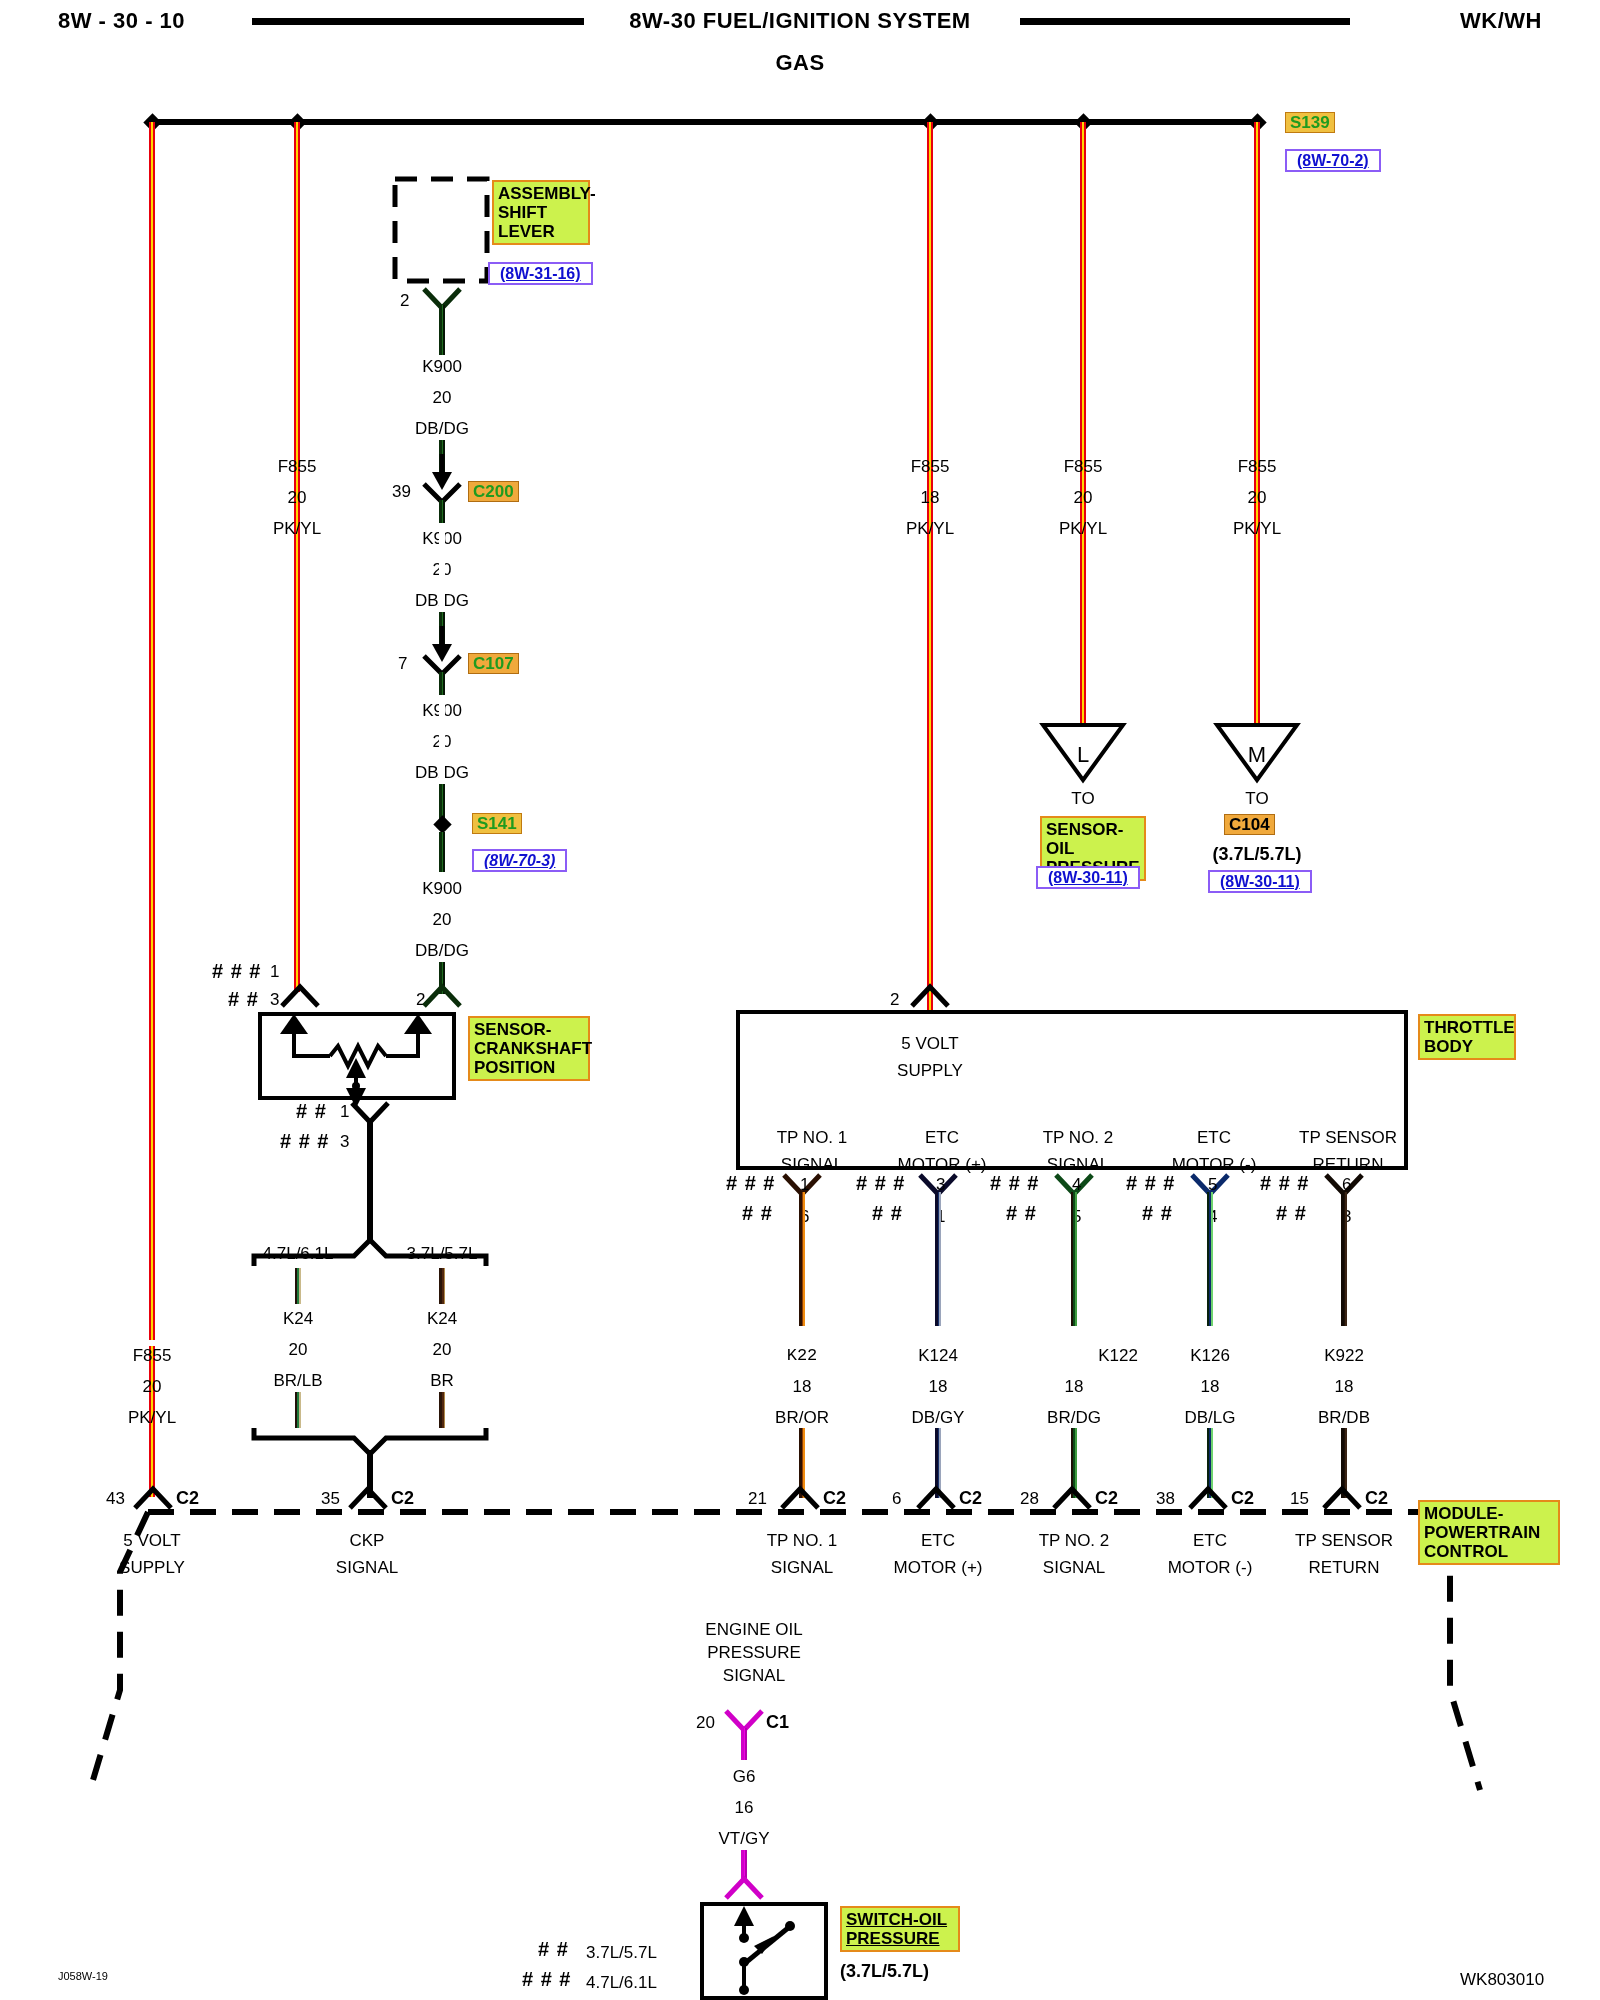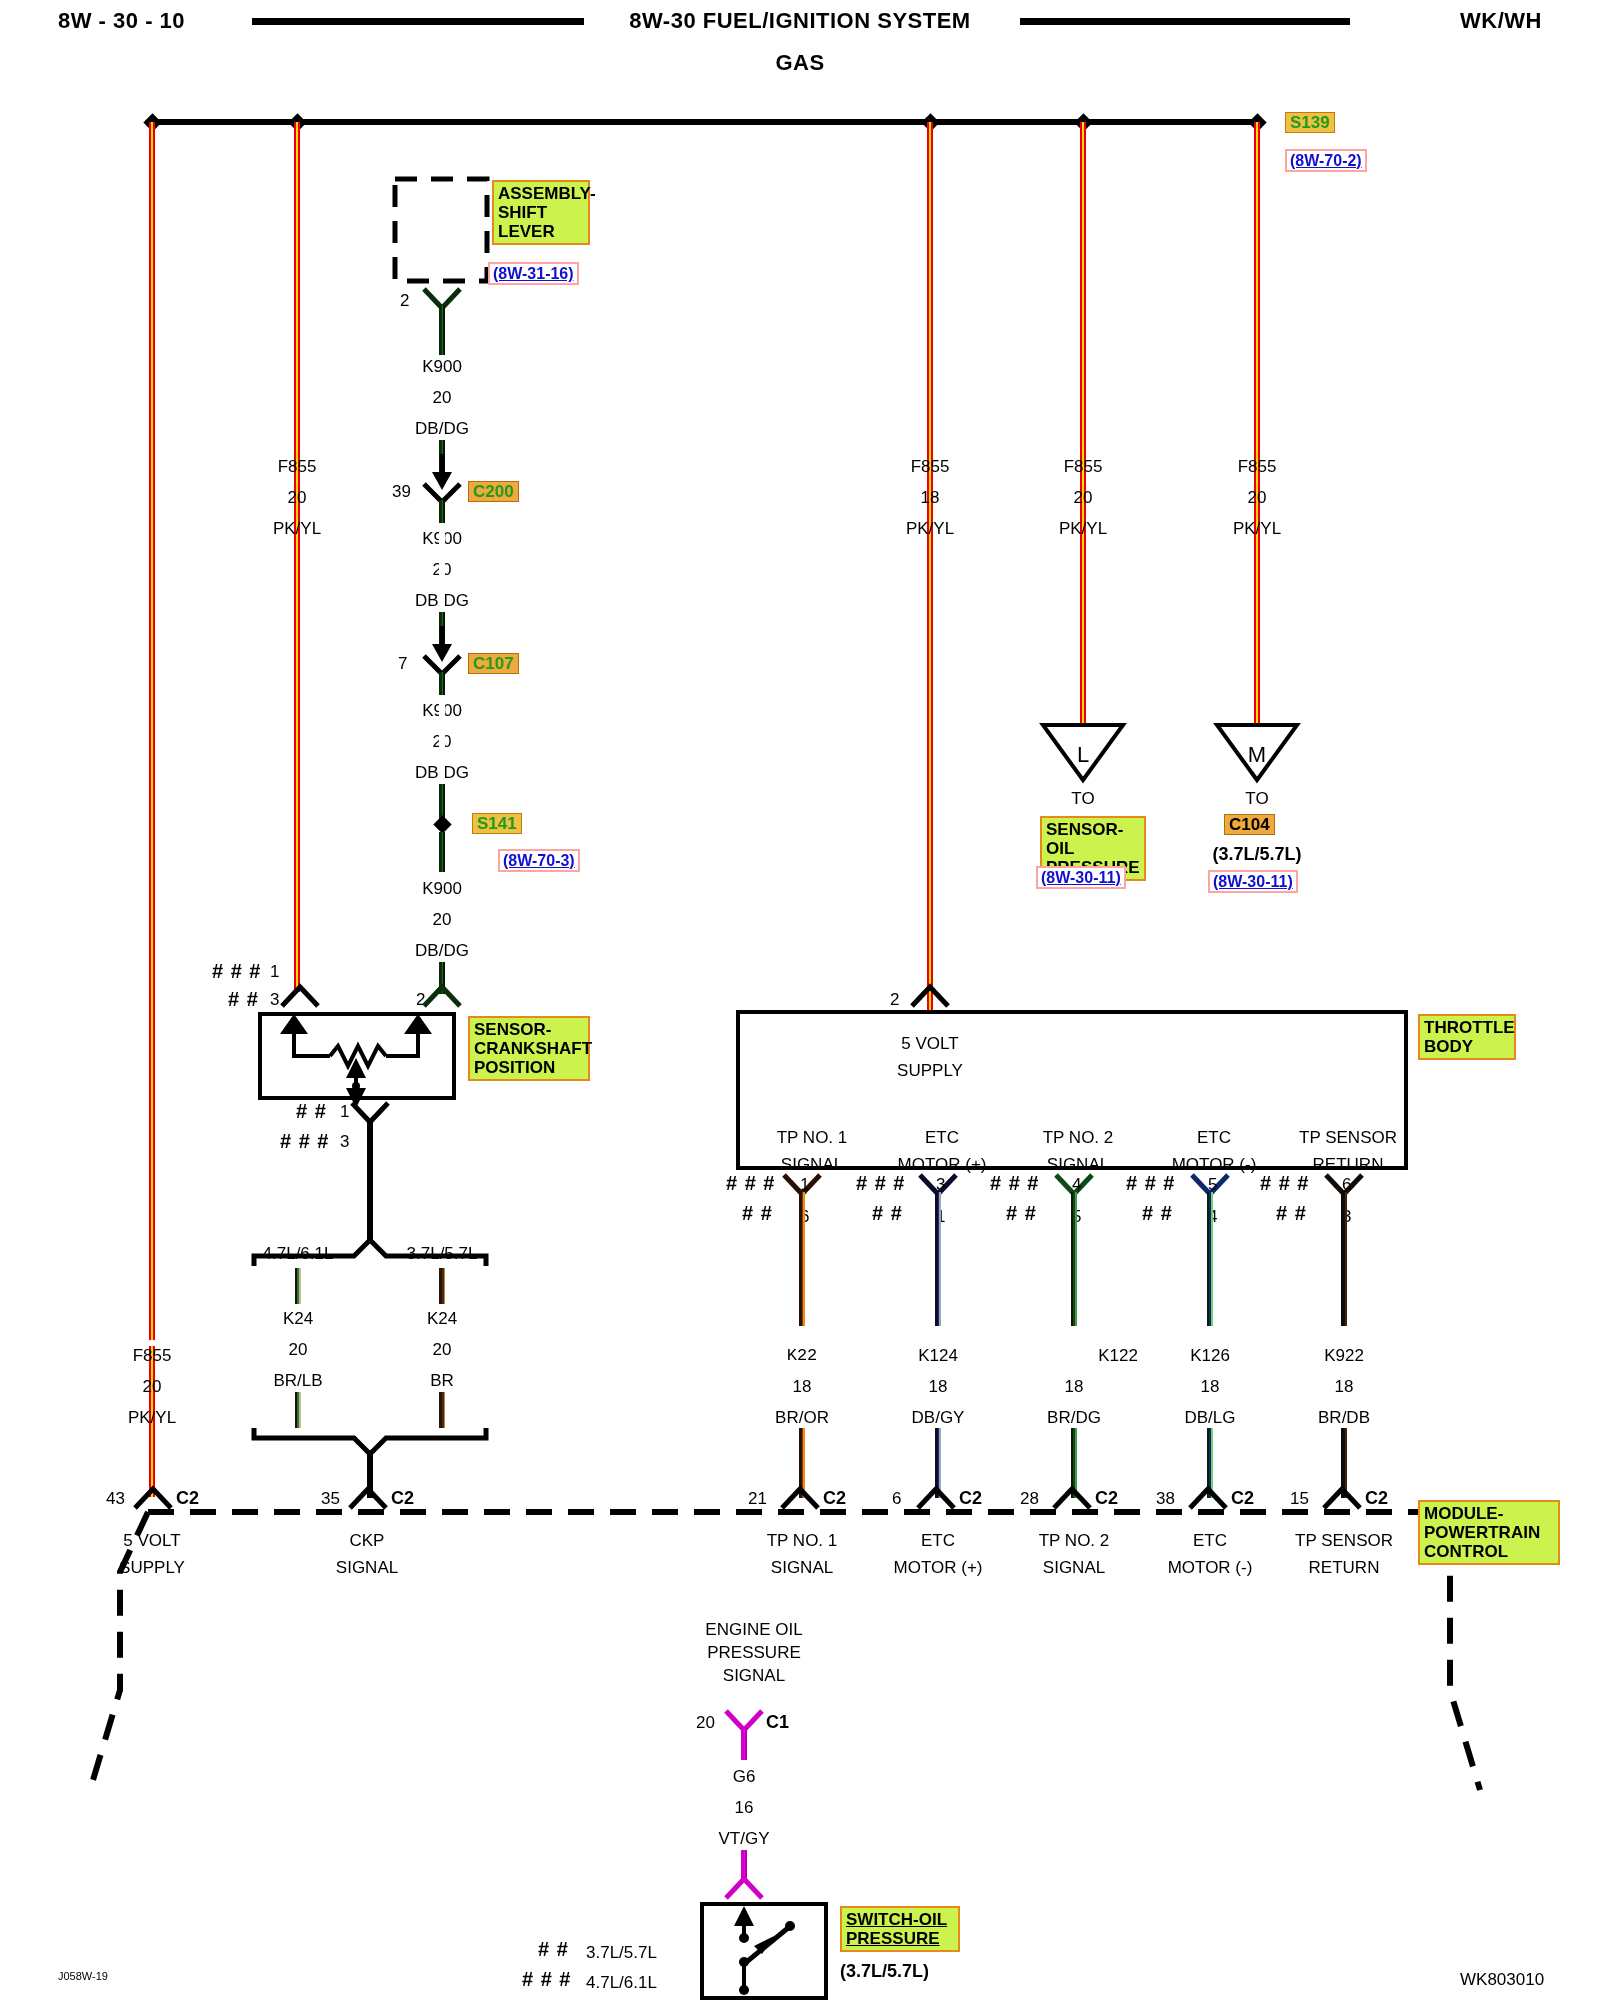--- a/index.html
+++ b/index.html
@@ -30,22 +30,22 @@
   .w-vtgy{background:linear-gradient(to right,#d000c8 0 42%,#ee00e6 42% 72%,#b400ac 72% 100%);}
 
   
   .hl{position:absolute;background:#ccf24d;border:2px solid #e58a1a;
       font-size:17px;font-weight:bold;line-height:19px;padding:2px 4px;white-space:pre-line;}
   .hl-conn{position:absolute;background:#f0a93c;border:1px solid #b06d12;
       color:#1f9b1f;font-size:17px;font-weight:bold;line-height:17px;padding:1px 4px;white-space:nowrap;}
   .hl-conn.blk{color:#000;}
   .hl-s{position:absolute;background:#f0c040;border:1px solid #c07a10;
       color:#1f9b1f;font-size:17px;font-weight:bold;line-height:17px;padding:1px 4px;white-space:nowrap;}
-  .ref{position:absolute;background:#fff;border:2px solid #fca5a5;
-      color:#1010d0;font-size:16px;font-weight:bold;line-height:17px;padding:1px 3px;
+  .ref{position:absolute;background:#fff;border:2px solid #8b5cf6;
+      color:#1010d0;font-size:16px;font-weight:bold;line-height:17px;padding:1px 10px;
       text-decoration:underline;white-space:nowrap;}
 
   .box{position:absolute;border:4px solid #000;background:#fff;box-sizing:border-box;}
   .node{position:absolute;width:13px;height:13px;background:#000;
         transform:rotate(45deg) translate(-0%,0);}
   svg{position:absolute;overflow:visible;}
   .hash{font-family:"Liberation Sans",sans-serif;font-size:20px;font-weight:bold;letter-spacing:1px;}
 </style>
 </head>
 <body>
@@ -155,21 +155,21 @@
 
 <div class="w w-dbdg" style="left:439px;top:672px;height:60px;"></div>
 <div class="abs lbl ctr" style="left:442px;top:702px;">K900</div>
 <div class="abs lbl ctr" style="left:442px;top:733px;">20</div>
 <div class="abs lbl ctr" style="left:442px;top:764px;">DB/DG</div>
 <div class="abs" style="left:439px;top:695px;width:6px;height:92px;background:#fff;"></div>
 <div class="w w-dbdg" style="left:439px;top:784px;height:36px;"></div>
 
 <div class="node" style="left:436px;top:818px;"></div>
 <div class="hl-s" style="left:472px;top:813px;">S141</div>
-<div class="ref" style="left:498px;top:849px;">(8W-70-3)</div>
+<div class="ref" style="left:472px;top:849px;font-style:italic;">(8W-70-3)</div>
 
 <div class="w w-dbdg" style="left:439px;top:832px;height:40px;"></div>
 <div class="abs lbl ctr" style="left:442px;top:880px;">K900</div>
 <div class="abs lbl ctr" style="left:442px;top:911px;">20</div>
 <div class="abs lbl ctr" style="left:442px;top:942px;">DB/DG</div>
 <div class="w w-dbdg" style="left:439px;top:962px;height:32px;"></div>
 
 <div class="abs hash" style="left:212px;top:960px;"># # #</div>
 <div class="abs lbl" style="left:270px;top:963px;">1</div>
 <div class="abs hash" style="left:228px;top:988px;"># #</div>

